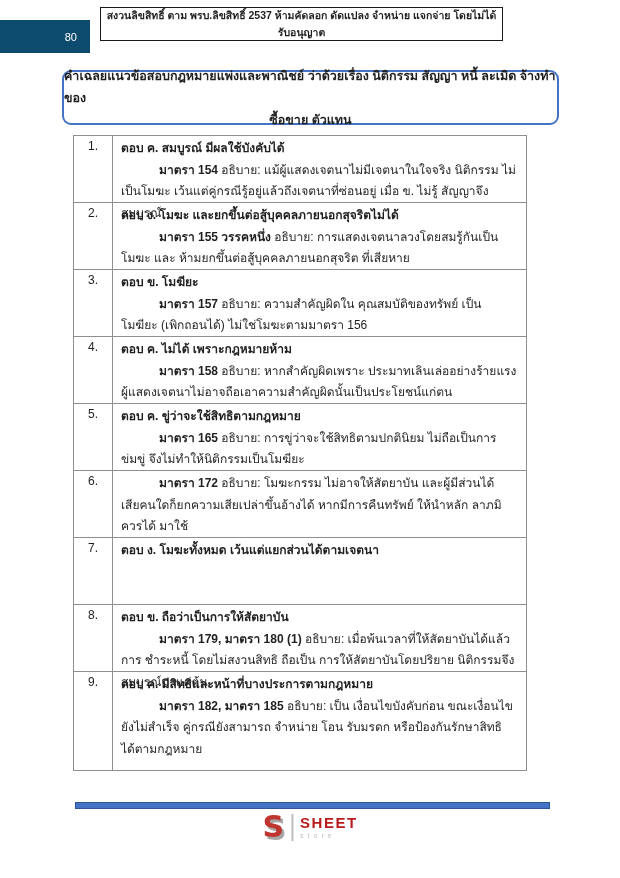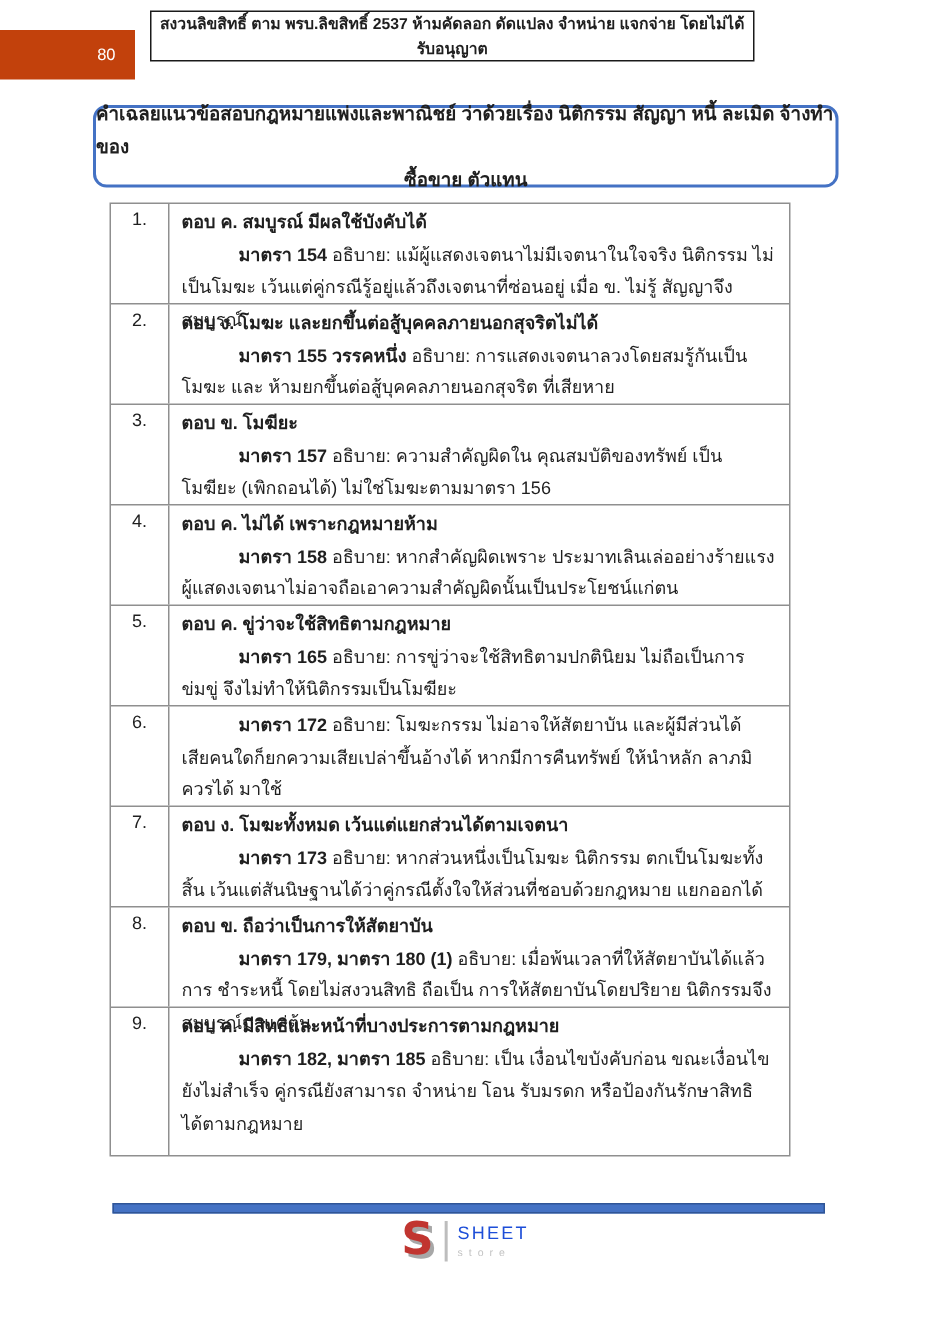--- a/index.html
+++ b/index.html
@@ -9,21 +9,21 @@
     background: #ffffff;
     font-family: "Liberation Sans", "DejaVu Sans", sans-serif;
     color: #1f1f1f;
     overflow: hidden;
   }
 
   
   .page-num-box {
     position: absolute; left: 0; top: 20px;
     width: 90px; height: 33px;
-    background: #c2410c;
+    background: #0c4a6e;
     display: flex; align-items: center; justify-content: flex-end;
     padding-right: 13px;
     color: #ffffff; font-size: 11px;
   }
 
   
   .copyright-box {
     position: absolute; left: 100px; top: 7px;
     width: 403px; height: 34px;
     border: 1.5px solid #1a1a1a;
@@ -78,21 +78,21 @@
   }
   .logo-s {
     font-size: 30px; font-weight: 800; line-height: 30px;
     color: #C13530;
     text-shadow: 2.5px 2.5px 0 #a7a7a7;
     font-family: "DejaVu Sans", sans-serif;
   }
   .logo-divider { width: 2px; height: 27px; background: #bdbdbd; }
   .logo-text-col { display: flex; flex-direction: column; }
   .logo-brand {
-    font-size: 12px; font-weight: normal; color: #1d4ed8;
+    font-size: 15px; font-weight: bold; color: #b91c1c;
     letter-spacing: 1.5px; line-height: 17px;
   }
   .logo-sub {
     font-size: 7px; color: #c3c3c3; letter-spacing: 4px; line-height: 9px;
   }
 </style>
 </head>
 <body>
 
 <div class="page-num-box">
@@ -173,24 +173,20 @@
         <span class="article">มาตรา 172</span>
         <span>อธิบาย: โมฆะกรรม ไม่อาจให้สัตยาบัน และผู้มีส่วนได้เสียคนใดก็ยกความเสียเปล่าขึ้นอ้างได้ หากมีการคืนทรัพย์ ให้นำหลัก ลาภมิควรได้ มาใช้</span>
       </div>
     </div>
   </div>
 
   <div class="t-row rh-1">
     <div class="cell-no">7.</div>
     <div class="cell-ans">
       <div class="ans-line">ตอบ ง. โมฆะทั้งหมด เว้นแต่แยกส่วนได้ตามเจตนา</div>
-      <div class="exp">
-        <span class="article">มาตรา 173</span>
-        <span>อธิบาย: หากส่วนหนึ่งเป็นโมฆะ นิติกรรม ตกเป็นโมฆะทั้งสิ้น เว้นแต่สันนิษฐานได้ว่าคู่กรณีตั้งใจให้ส่วนที่ชอบด้วยกฎหมาย แยกออกได้</span>
-      </div>
     </div>
   </div>
 
   <div class="t-row rh-1">
     <div class="cell-no">8.</div>
     <div class="cell-ans">
       <div class="ans-line">ตอบ ข. ถือว่าเป็นการให้สัตยาบัน</div>
       <div class="exp">
         <span class="article">มาตรา 179, มาตรา 180 (1)</span>
         <span>อธิบาย: เมื่อพ้นเวลาที่ให้สัตยาบันได้แล้ว การ ชำระหนี้ โดยไม่สงวนสิทธิ ถือเป็น การให้สัตยาบันโดยปริยาย นิติกรรมจึงสมบูรณ์มาแต่ต้น</span>

